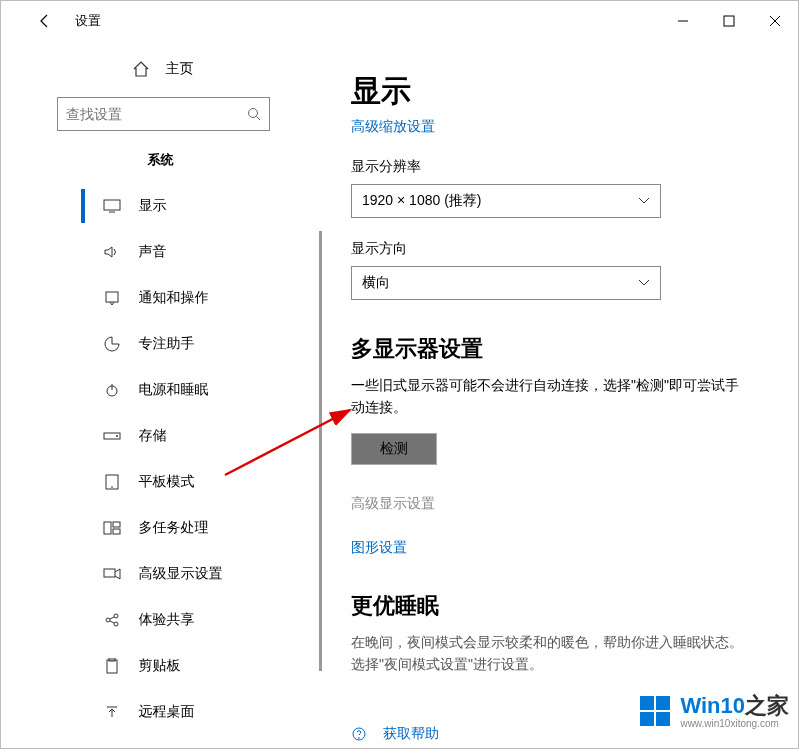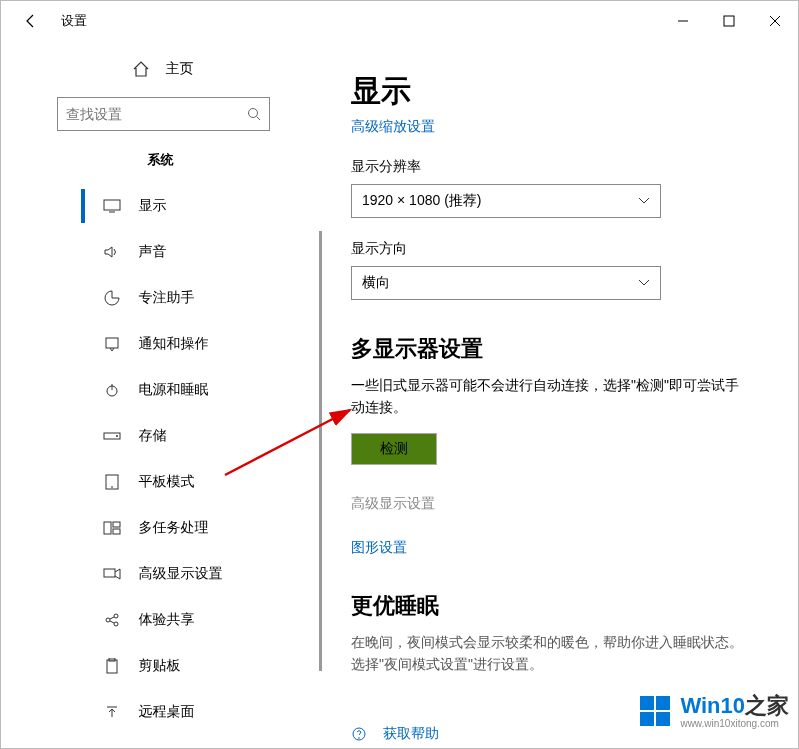--- a/index.html
+++ b/index.html
@@ -16,21 +16,21 @@
 .window {
   display: flex;
   flex-direction: column;
   height: 100%;
   border: 1px solid #bbb;
 }
 .titlebar {
   display: flex;
   align-items: center;
   height: 40px;
-  padding-left: 10px;
+  padding-left: 24px;
 }
 .titlebar .back {
   width: 40px; height: 40px;
   display: flex; align-items: center; justify-content: center;
 }
 .titlebar .title {
   margin-left: 10px;
   font-size: 13px;
 }
 .win-controls {
@@ -164,21 +164,21 @@
 .desc {
   font-size: 14px;
   color: #000;
   line-height: 1.6;
   max-width: 400px;
 }
 .desc.gray { color: #555; }
 .btn {
   margin-top: 14px;
   border: 1px solid #aaa;
-  background: #4d7c0f;
+  background: #737373;
   height: 32px;
   width: 86px;
   font-size: 14px;
 }
 .adv {
   margin-top: 30px;
   color: #888;
   font-size: 14px;
 }
 .footer-links {
@@ -285,33 +285,33 @@
               <svg width="18" height="14" viewBox="0 0 18 14">
                 <path d="M2 5 H5 L9 2 V12 L5 9 H2 Z" stroke="#333" fill="none"></path>
                 <path d="M11 4 Q14 7 11 10" stroke="#333" fill="none"></path>
               </svg>
             </span>
           <span>声音</span>
         </div>
         <div class="nav-item">
           <span class="icon">
               <svg width="16" height="16" viewBox="0 0 16 16">
-                <path d="M8 1 A7 7 0 1 0 15 8 L8 8 Z" stroke="#333" fill="none"></path>
-              </svg>
-            </span>
-          <span>专注助手</span>
-        </div>
-        <div class="nav-item">
-          <span class="icon">
-              <svg width="16" height="16" viewBox="0 0 16 16">
                 <rect x="2" y="2" width="12" height="10" stroke="#333" fill="none"></rect>
                 <path d="M6 12 L8 15 L10 12" stroke="#333" fill="none"></path>
               </svg>
             </span>
           <span>通知和操作</span>
+        </div>
+        <div class="nav-item">
+          <span class="icon">
+              <svg width="16" height="16" viewBox="0 0 16 16">
+                <path d="M8 1 A7 7 0 1 0 15 8 L8 8 Z" stroke="#333" fill="none"></path>
+              </svg>
+            </span>
+          <span>专注助手</span>
         </div>
         <div class="nav-item">
           <span class="icon">
               <svg width="16" height="16" viewBox="0 0 16 16">
                 <circle cx="8" cy="9" r="5" stroke="#333" fill="none"></circle>
                 <line x1="8" y1="2" x2="8" y2="8" stroke="#333"></line>
               </svg>
             </span>
           <span>电源和睡眠</span>
         </div>

